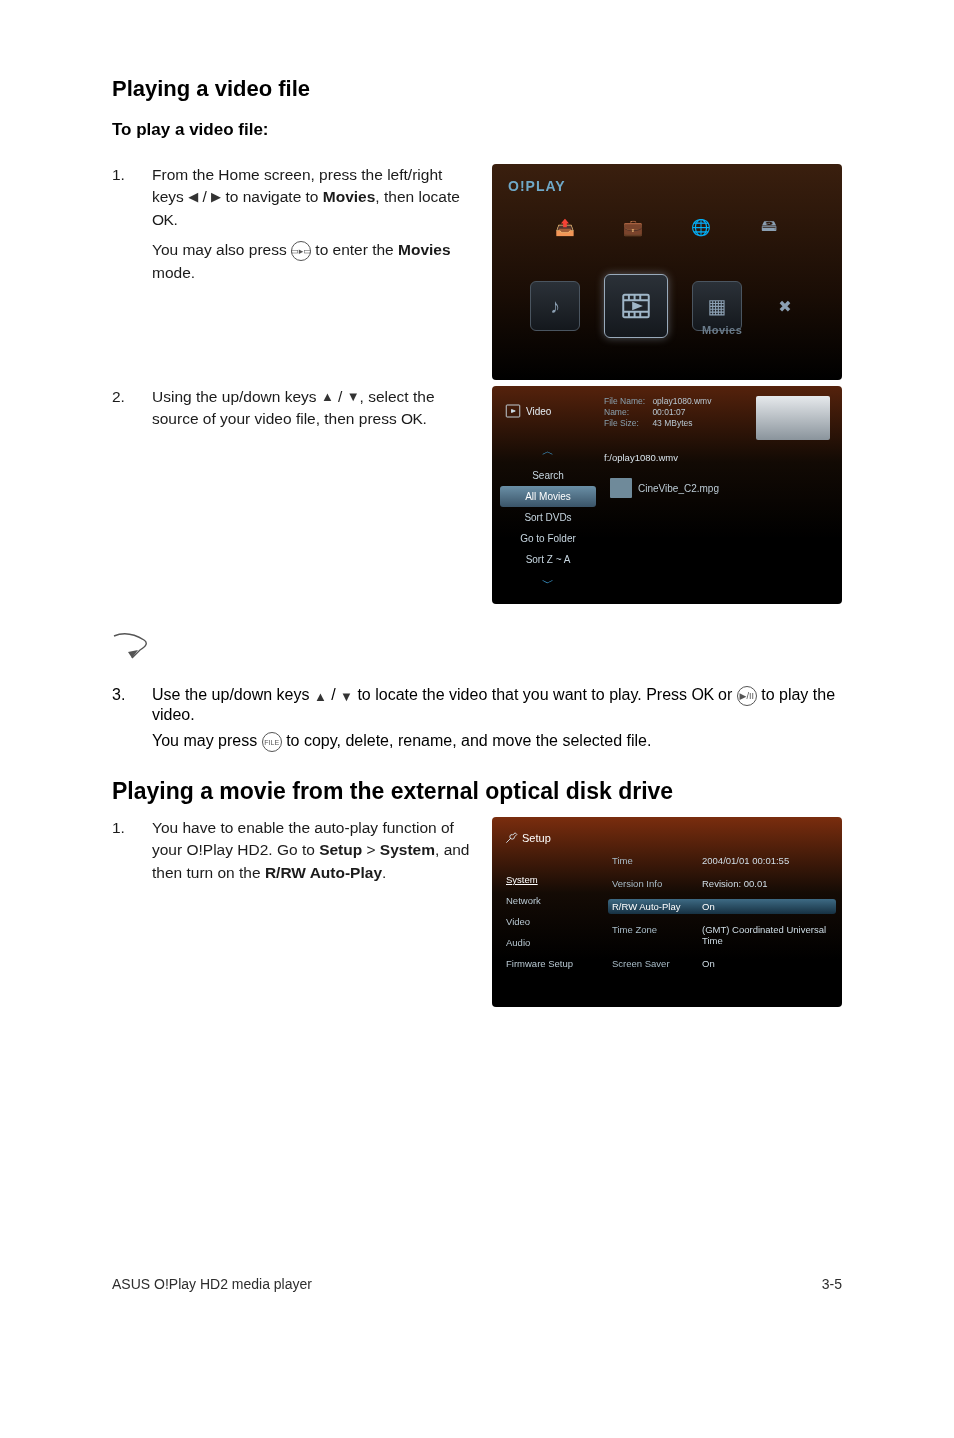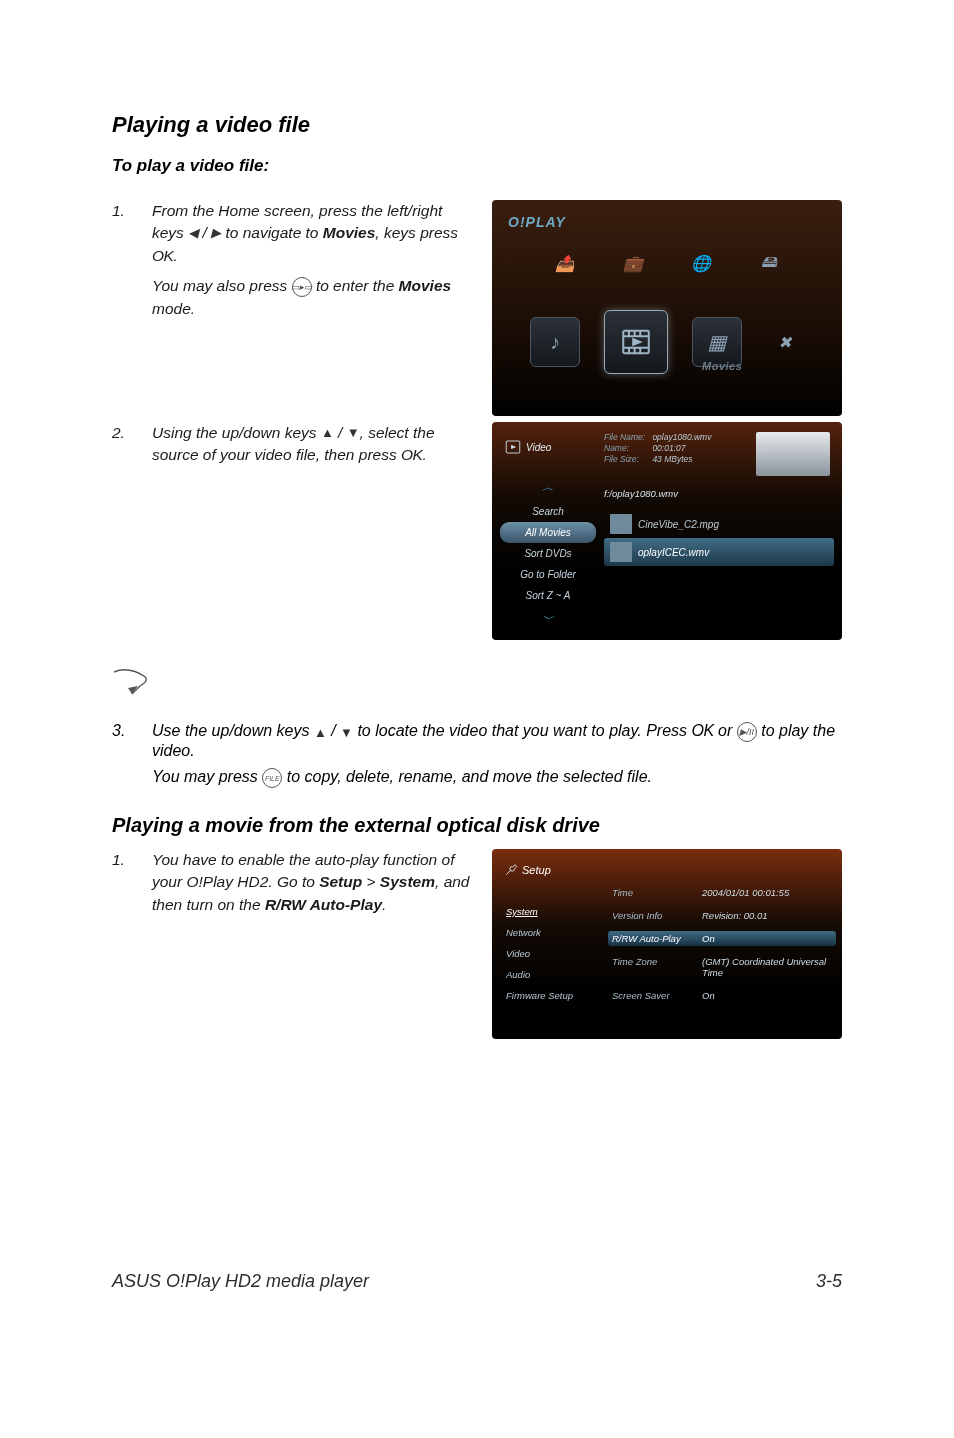--- a/index.html
+++ b/index.html
@@ -4,25 +4,24 @@
 <style>
   body {
     margin: 0;
     padding: 0;
     background: #fff;
     font-family: Arial, Helvetica, sans-serif;
     color: #000;
     width: 954px;
   }
   .page {
-    padding: 112px 112px 40px 112px;
+    padding: 76px 112px 40px 112px;
     min-height: 1340px;
     position: relative;
     box-sizing: border-box;
-    font-style: italic;
   }
   h2.section-title {
     font-size: 22px;
     font-weight: bold;
     margin: 0 0 18px 0;
   }
   h3.subhead {
     font-size: 17px;
     font-weight: bold;
     margin: 0 0 24px 0;
@@ -122,21 +121,21 @@
   }
   .s2-cat {
     display:flex; align-items:center; gap:4px;
     padding:6px 4px; color:#e5eef5;
   }
   .s2-menu {
     margin-top:12px;
     text-align:center;
   }
   .s2-menu div { padding:5px 0; color:#c7d6e0;}
-  .s2-menu .sel { background:linear-gradient(#6a8fa6,#3a5468); border-radius:9px; color:#fff;}
+  .s2-menu .sel { background:linear-gradient(#6a8fa6,#3a5468); border-radius:3px; color:#fff;}
   .s2-menu .arrow { color:#3fa0d8; font-size:12px; }
   .s2-right {
     position:absolute; left:112px; top:10px; right:8px;
   }
   .s2-meta { font-size:8.5px; color:#b7c7d2; line-height:1.3;}
   .s2-meta .lbl { color:#88a0af; display:inline-block; width:46px;}
   .s2-thumb {
     position:absolute; right:4px; top:0; width:74px; height:44px;
     background:linear-gradient(#e6e9ec,#8a949c); border-radius:2px;
   }
@@ -188,44 +187,44 @@
   .s3-row.hl { background:linear-gradient(#3d6a84,#173142); border-radius:3px; padding:2px 4px; margin:-2px -4px;}
   .s3-row.hl .k, .s3-row.hl .v { color:#fff; }
   
   .footer {
     position:absolute;
     bottom: 48px;
     left:112px;
     right:112px;
     display:flex;
     justify-content:space-between;
-    font-size:18px;
+    font-size:14px;
     color:#2d2d2d;
   }
   h3.long-subhead {
-    font-size: 20px;
+    font-size: 23px;
     font-weight: bold;
     margin: 18px 0 12px 0;
   }
 </style>
 </head>
 <body>
 
 <div class="page">
 
   <h2 class="section-title">Playing a video file</h2>
   <h3 class="subhead">To play a video file:</h3>
 
   <div class="row">
     <div class="col-text">
       <div class="step">
         <div class="step-num">1.</div>
         <div class="step-body">
           <p>
-            <span>From the Home screen, press the left/right keys </span><span class="arrow-glyph">◀</span> / <span class="arrow-glyph">▶</span><span> to navigate to </span><span class="bold">Movies</span><span>, keys press </span><span class="ok" style="font-family:Arial;">OK</span><span>.</span>
+            <span>From the Home screen, press the left/right keys </span><span class="arrow-glyph">◀</span> / <span class="arrow-glyph">▶</span><span> to navigate to </span><span class="bold">Movies</span><span>, then locate </span><span class="ok" style="font-family:Arial;">OK</span><span>.</span>
           </p>
           <p>
             <span>You may also press </span><span class="icon-inline">▭▸▭</span><span> to enter the </span><span class="bold">Movies</span><span> mode.</span>
           </p>
         </div>
       </div>
     </div>
     <div class="col-img">
       <div class="screenshot1">
         <div class="s1-logo">O!PLAY</div>
@@ -289,24 +288,20 @@
             <div><span class="lbl">Name:</span> <span>00:01:07</span></div>
             <div><span class="lbl">File Size:</span> <span>43 MBytes</span></div>
           </div>
           <div class="s2-thumb"></div>
           <div class="s2-path">f:/oplay1080.wmv</div>
           <div class="s2-list">
             <div class="file-norm">
                 <div class="s2-file-icon"></div>
                 <span>CineVibe_C2.mpg</span>
               </div>
-            <div class="file-sel">
-                <div class="s2-file-icon"></div>
-                <span>oplayICEC.wmv</span>
-              </div>
           </div>
         </div>
       </div>
     </div>
   </div>
 
   <div class="note-block">
     <div class="note-icon">
       <svg width="46" height="34" viewBox="0 0 46 34" fill="none" stroke="#555" stroke-width="1.4">
         <path d="M4 6 Q 18 0 34 10 Q 40 14 30 20 L 22 28" fill="none"></path>

